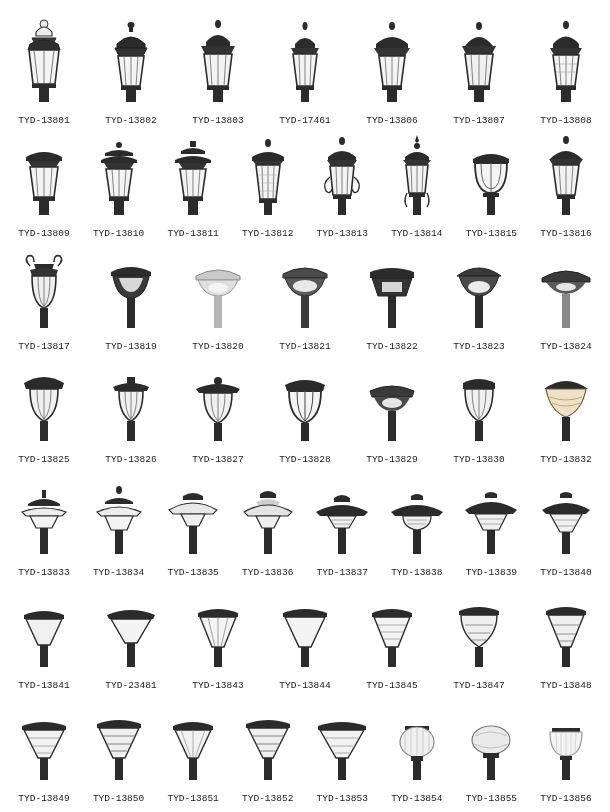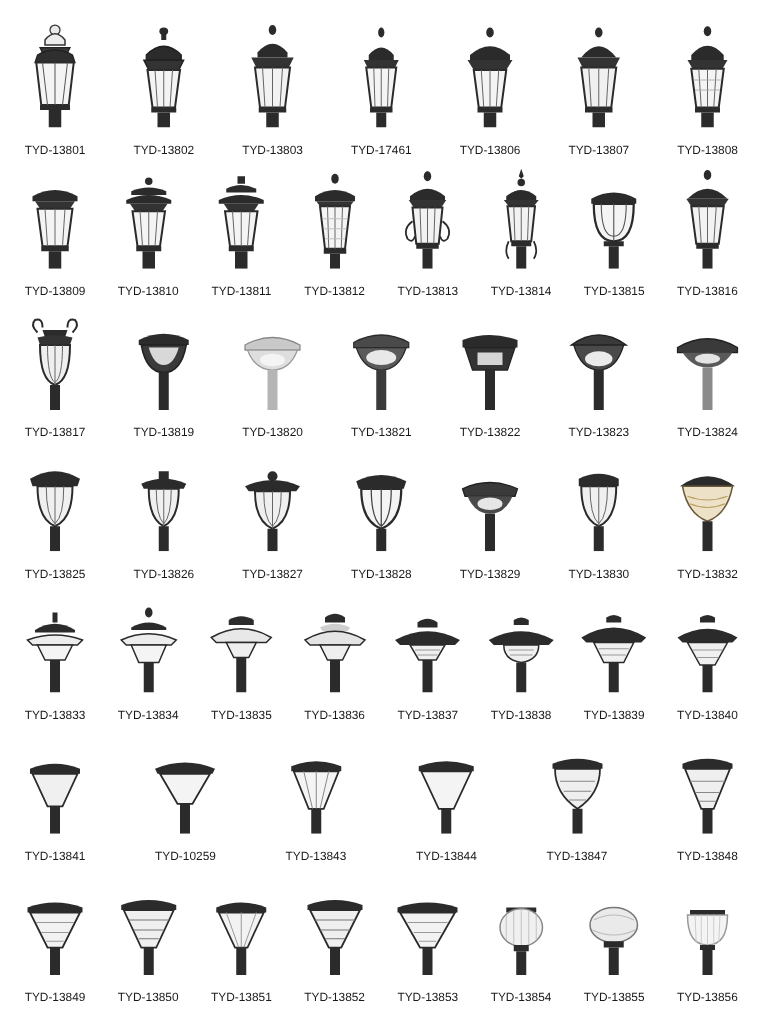--- a/index.html
+++ b/index.html
@@ -47,21 +47,21 @@
   }
   .fig svg {
     display: block;
   }
   .code {
     font-size: 9.5px;
     color: #1a1a1a;
     letter-spacing: 0px;
     margin-top: 13px;
     white-space: nowrap;
-    font-family: Liberation Sans, sans-serif;
+    font-family: Liberation Mono, monospace;
   }
 </style>
 </head>
 <body>
 
 <div class="catalog">
 
   <div class="row">
     <div class="cell">
       <div class="fig">
@@ -598,21 +598,21 @@
     </div>
 
     <div class="cell">
       <div class="fig">
         <svg width="72" height="88" viewBox="0 0 72 88">
           <path d="M12 36 Q36 26 60 36 L58 40 L14 40 Z" fill="#2b2b2b"></path>
           <path d="M16 40 L56 40 L42 64 L30 64 Z" fill="#f4f4f4" stroke="#2b2b2b" stroke-width="1.4"></path>
           <rect x="32" y="64" width="8" height="24" fill="#2b2b2b"></rect>
         </svg>
       </div>
-      <div class="code">TYD-10259</div>
+      <div class="code">TYD-23481</div>
     </div>
 
     <div class="cell">
       <div class="fig">
         <svg width="72" height="88" viewBox="0 0 72 88">
           <path d="M16 34 Q36 26 56 34 L56 38 L16 38 Z" fill="#2b2b2b"></path>
           <path d="M18 38 L54 38 L42 68 L30 68 Z" fill="#f4f4f4" stroke="#2b2b2b" stroke-width="1.4"></path>
           <path d="M26 38 L33 68 M36 38 L36 68 M46 38 L39 68" stroke="#888" stroke-width="0.8"></path>
           <rect x="32" y="68" width="8" height="20" fill="#2b2b2b"></rect>
         </svg>
@@ -624,20 +624,31 @@
       <div class="fig">
         <svg width="72" height="88" viewBox="0 0 72 88">
           <path d="M14 34 Q36 26 58 34 L58 38 L14 38 Z" fill="#2b2b2b"></path>
           <path d="M16 38 L56 38 L42 68 L30 68 Z" fill="#f4f4f4" stroke="#2b2b2b" stroke-width="1.4"></path>
           <rect x="32" y="68" width="8" height="20" fill="#2b2b2b"></rect>
         </svg>
       </div>
       <div class="code">TYD-13844</div>
     </div>
 
+    <div class="cell">
+      <div class="fig">
+        <svg width="72" height="88" viewBox="0 0 72 88">
+          <path d="M16 34 Q36 26 56 34 L56 38 L16 38 Z" fill="#2b2b2b"></path>
+          <path d="M18 38 L54 38 L42 68 L30 68 Z" fill="#f4f4f4" stroke="#2b2b2b" stroke-width="1.4"></path>
+          <path d="M22 46 L50 46 M25 53 L47 53 M28 60 L44 60" stroke="#999" stroke-width="0.8"></path>
+          <rect x="32" y="68" width="8" height="20" fill="#2b2b2b"></rect>
+        </svg>
+      </div>
+      <div class="code">TYD-13845</div>
+    </div>
 
 
     <div class="cell">
       <div class="fig">
         <svg width="72" height="88" viewBox="0 0 72 88">
           <path d="M16 32 Q36 24 56 32 L56 36 L16 36 Z" fill="#2b2b2b"></path>
           <path d="M18 36 Q18 56 36 68 Q54 56 54 36 Z" fill="#efefef" stroke="#2b2b2b" stroke-width="1.4"></path>
           <path d="M22 46 L50 46 M25 54 L47 54 M29 61 L43 61" stroke="#888" stroke-width="0.9"></path>
           <rect x="32" y="68" width="8" height="20" fill="#2b2b2b"></rect>
         </svg>

